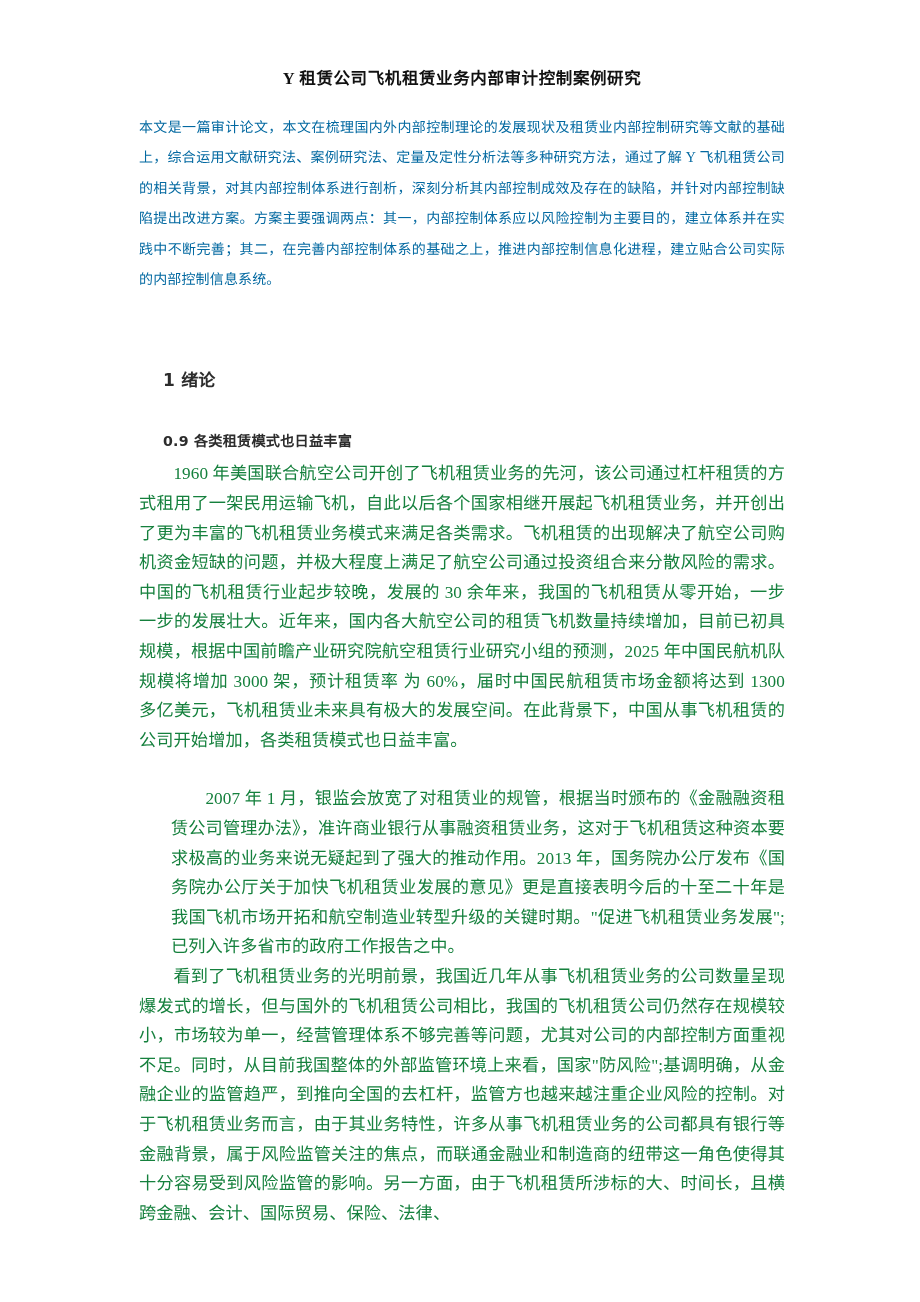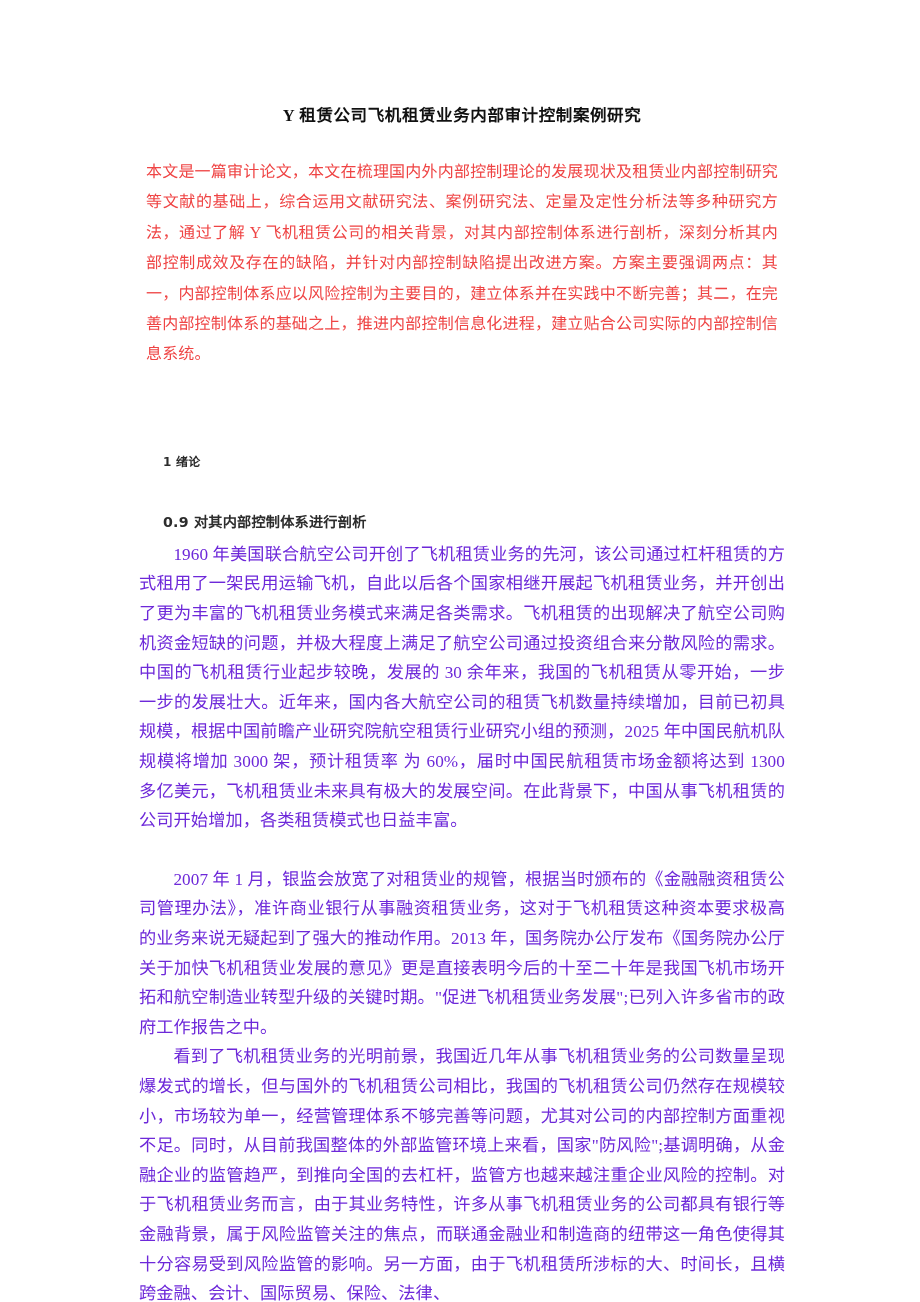--- a/index.html
+++ b/index.html
@@ -25,54 +25,54 @@
   .content {
     position: absolute;
     left: 139px;
     top: 0;
     width: 646px;
   }
 
   
   .doc-title {
     margin: 0;
-    padding-top: 104px;
+    padding-top: 67px;
     text-align: center;
     font-family: "Liberation Serif", "DejaVu Serif", serif;
     font-weight: bold;
     font-size: 16.5px;
     line-height: 24px;
     letter-spacing: 0.6px;
     color: #111111;
   }
 
   
   .abstract {
-    margin: 7px;
+    margin: 0;
     padding-top: 22px;
-    font-size: 16px;
+    font-size: 14px;
     line-height: 30.4px;
     text-align: justify;
     text-justify: inter-ideograph;
     letter-spacing: 0.15px;
-    color: #ef4444;
+    color: #0369a1;
   }
 
   
   .heading {
     font-family: "DejaVu Sans", "Liberation Sans", sans-serif;
     font-weight: bold;
     color: #2c2c2c;
     margin: 0;
     padding-left: 24px;
     letter-spacing: 0.2px;
   }
 
   .h-chapter {
-    font-size: 12px;
+    font-size: 17px;
     line-height: 22px;
     padding-top: 74px;
   }
 
   .h-section {
     font-size: 14.2px;
     line-height: 22px;
     padding-top: 38px;
   }
 
@@ -93,29 +93,30 @@
 
   
   .body-p {
     margin: 0;
     font-size: 17.2px;
     line-height: 29.6px;
     text-align: justify;
     text-justify: inter-ideograph;
     text-indent: 2em;
     letter-spacing: 0.1px;
-    color: #6d28d9;
+    color: #15803d;
   }
 
   .body-p.first {
     padding-top: 7px;
   }
 
   .body-p.gap {
     padding-top: 29px;
+    margin-left: 32px;
   }
 
   .body-p.tight {
     padding-top: 0;
   }
 </style>
 </head>
 <body>
 
 <div class="page">
@@ -125,21 +126,21 @@
 
     <p class="abstract">本文是一篇审计论文，本文在梳理国内外内部控制理论的发展现状及租赁业内部控制研究等文献的基础上，综合运用文献研究法、案例研究法、定量及定性分析法等多种研究方法，通过了解 Y 飞机租赁公司的相关背景，对其内部控制体系进行剖析，深刻分析其内部控制成效及存在的缺陷，并针对内部控制缺陷提出改进方案。方案主要强调两点：其一，内部控制体系应以风险控制为主要目的，建立体系并在实践中不断完善；其二，在完善内部控制体系的基础之上，推进内部控制信息化进程，建立贴合公司实际的内部控制信息系统。</p>
 
     <h2 class="heading h-chapter">
       <span class="num">1</span>
       <span class="ttl">绪论</span>
     </h2>
 
     <h3 class="heading h-section">
       <span class="num">0.9</span>
-      <span class="ttl">对其内部控制体系进行剖析</span>
+      <span class="ttl">各类租赁模式也日益丰富</span>
     </h3>
 
 
     <p class="body-p first">1960 年美国联合航空公司开创了飞机租赁业务的先河，该公司通过杠杆租赁的方式租用了一架民用运输飞机，自此以后各个国家相继开展起飞机租赁业务，并开创出了更为丰富的飞机租赁业务模式来满足各类需求。飞机租赁的出现解决了航空公司购机资金短缺的问题，并极大程度上满足了航空公司通过投资组合来分散风险的需求。中国的飞机租赁行业起步较晚，发展的 30 余年来，我国的飞机租赁从零开始，一步一步的发展壮大。近年来，国内各大航空公司的租赁飞机数量持续增加，目前已初具规模，根据中国前瞻产业研究院航空租赁行业研究小组的预测，2025 年中国民航机队规模将增加 3000 架，预计租赁率 为 60%，届时中国民航租赁市场金额将达到 1300 多亿美元，飞机租赁业未来具有极大的发展空间。在此背景下，中国从事飞机租赁的公司开始增加，各类租赁模式也日益丰富。</p>
 
     <p class="body-p gap">2007 年 1 月，银监会放宽了对租赁业的规管，根据当时颁布的《金融融资租赁公司管理办法》，准许商业银行从事融资租赁业务，这对于飞机租赁这种资本要求极高的业务来说无疑起到了强大的推动作用。2013 年，国务院办公厅发布《国务院办公厅关于加快飞机租赁业发展的意见》更是直接表明今后的十至二十年是我国飞机市场开拓和航空制造业转型升级的关键时期。"促进飞机租赁业务发展";已列入许多省市的政府工作报告之中。</p>
 
     <p class="body-p tight">看到了飞机租赁业务的光明前景，我国近几年从事飞机租赁业务的公司数量呈现爆发式的增长，但与国外的飞机租赁公司相比，我国的飞机租赁公司仍然存在规模较小，市场较为单一，经营管理体系不够完善等问题，尤其对公司的内部控制方面重视不足。同时，从目前我国整体的外部监管环境上来看，国家"防风险";基调明确，从金融企业的监管趋严，到推向全国的去杠杆，监管方也越来越注重企业风险的控制。对于飞机租赁业务而言，由于其业务特性，许多从事飞机租赁业务的公司都具有银行等金融背景，属于风险监管关注的焦点，而联通金融业和制造商的纽带这一角色使得其十分容易受到风险监管的影响。另一方面，由于飞机租赁所涉标的大、时间长，且横跨金融、会计、国际贸易、保险、法律、</p>
 
   </div>

